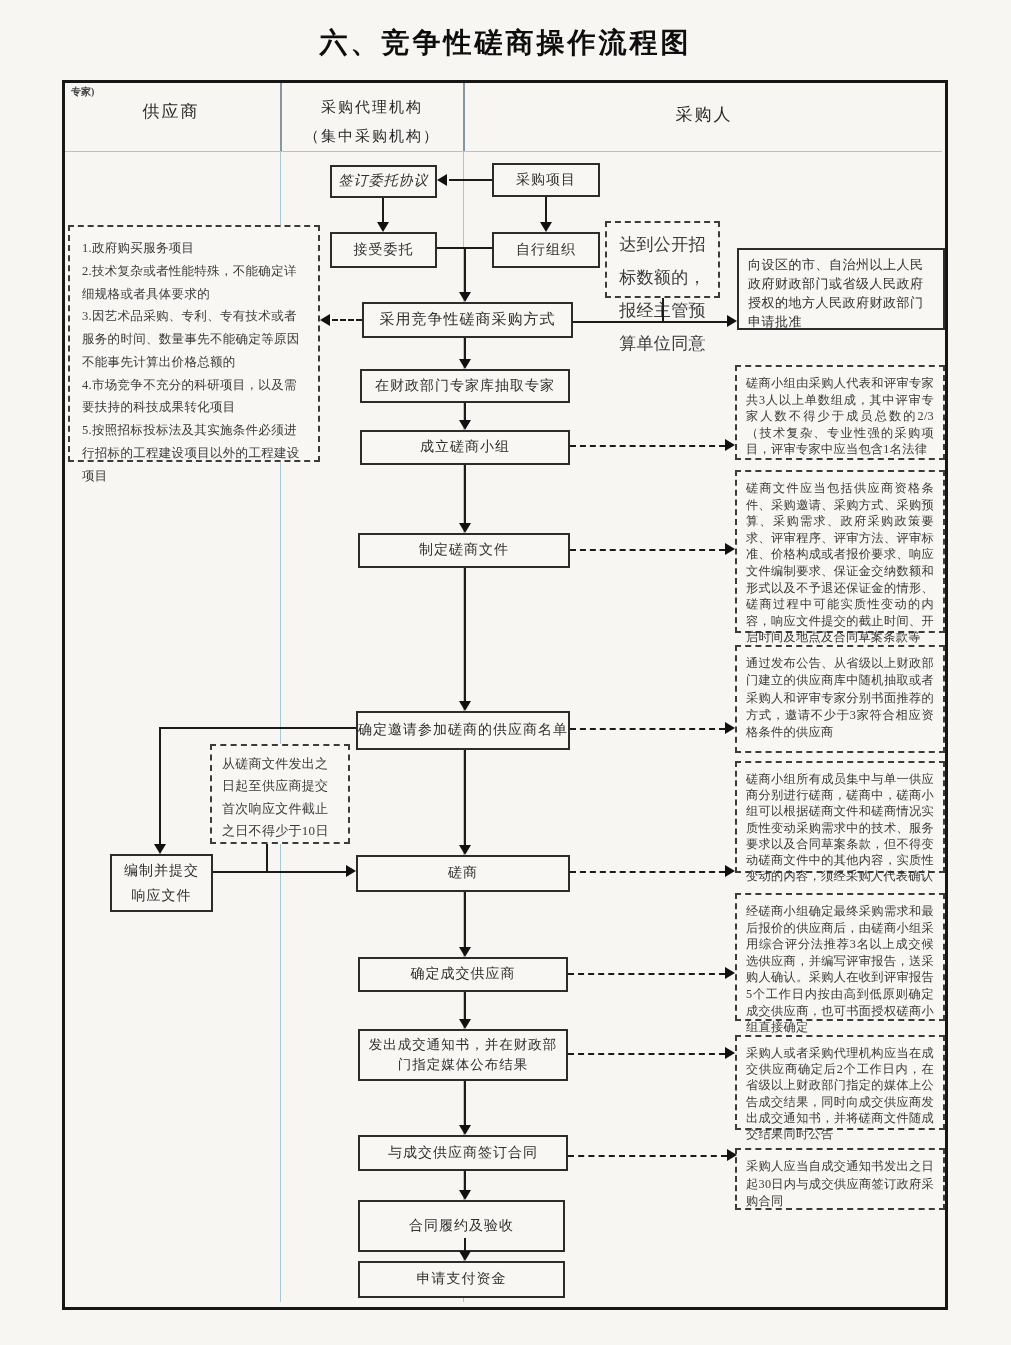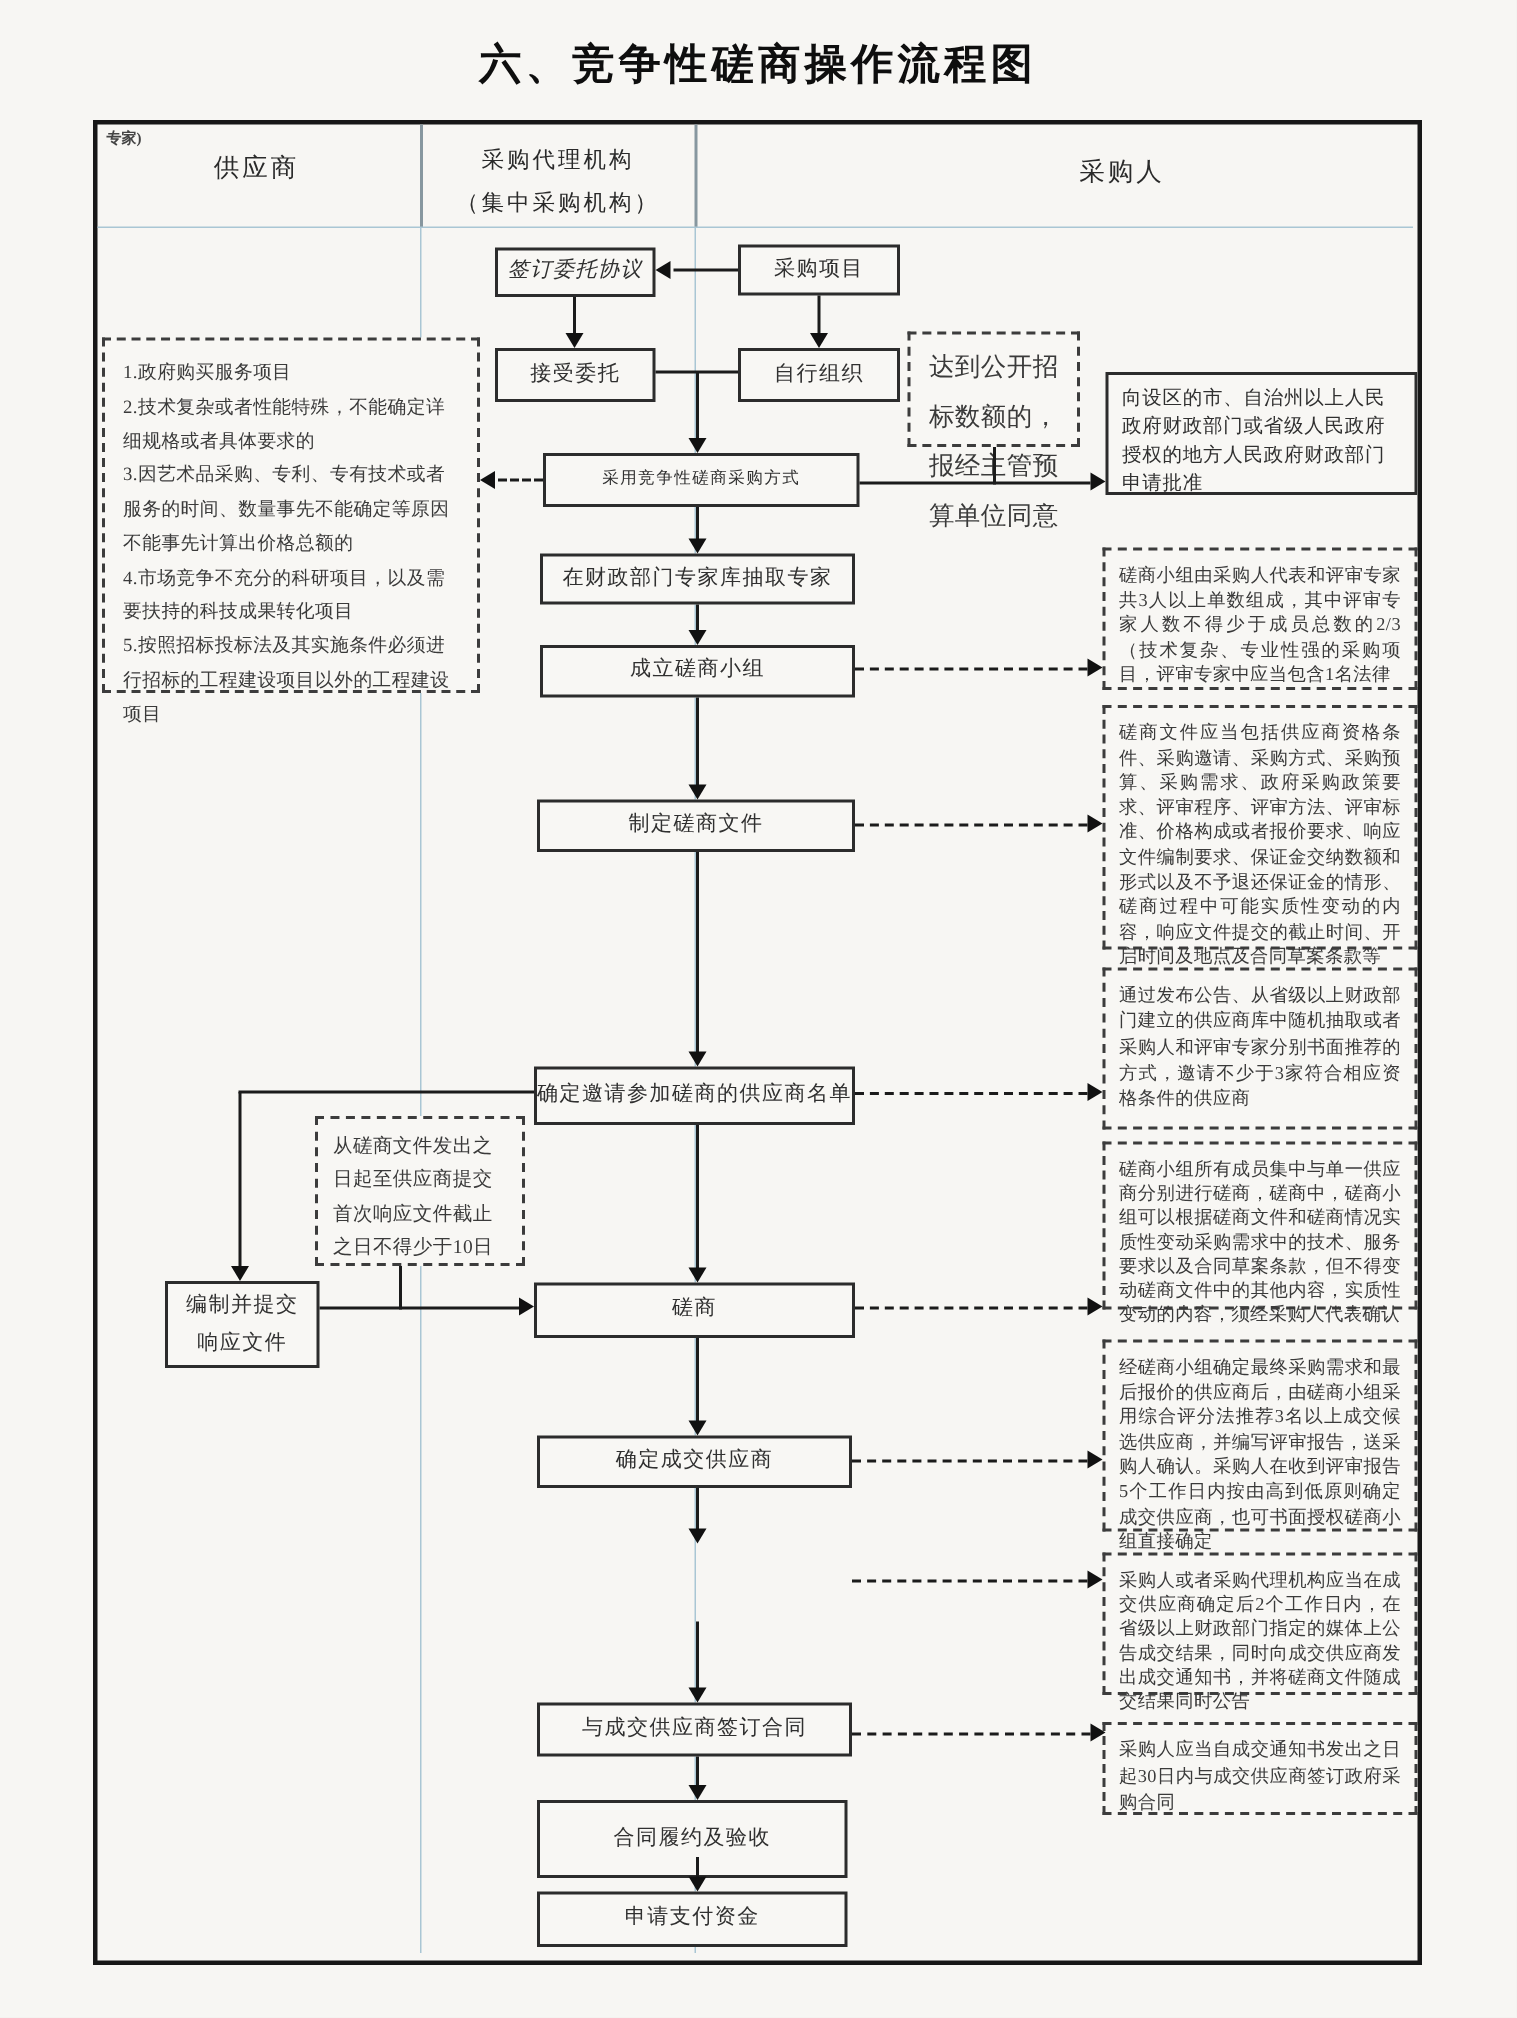--- a/index.html
+++ b/index.html
@@ -37,37 +37,38 @@
   <div class="gl" style="left:65px;top:151px;width:877px;height:1px;"></div>
   <div class="gl" style="left:280px;top:152px;width:1px;height:1150px;"></div>
   <div class="gl" style="left:463px;top:152px;width:1px;height:1150px;"></div>
 
   <div class="corner" style="left:71px;top:85px;font-weight:bold;">专家)</div>
   <div class="hdr" style="left:62px;top:100px;width:218px;">供应商</div>
   <div class="hdr" style="left:281px;top:93px;width:182px;font-size:15px;line-height:1.9;">
     <div>采购代理机构</div>
     <div>（集中采购机构）</div>
   </div>
-  <div class="hdr" style="left:463px;top:103px;width:482px;margin-left:44px;">采购人</div>
+  <div class="hdr" style="left:463px;top:103px;width:482px;">采购人</div>
 
   <div class="node" style="left:330px;top:165px;width:107px;height:33px;font-style:italic;">签订委托协议</div>
   <div class="node" style="left:492px;top:163px;width:108px;height:34px;">采购项目</div>
   <div class="node" style="left:330px;top:232px;width:107px;height:36px;">接受委托</div>
   <div class="node" style="left:492px;top:232px;width:108px;height:36px;">自行组织</div>
-  <div class="node" style="left:362px;top:302px;width:211px;height:36px;font-size:11px;">采用竞争性磋商采购方式</div>
+  <div class="node" style="left:362px;top:302px;width:211px;height:36px;font-size:15px;">采用竞争性磋商采购方式</div>
   <div class="node" style="left:360px;top:369px;width:210px;height:34px;">在财政部门专家库抽取专家</div>
   <div class="node" style="left:360px;top:430px;width:210px;height:35px;">成立磋商小组</div>
   <div class="node" style="left:358px;top:533px;width:212px;height:35px;">制定磋商文件</div>
   <div class="node" style="left:356px;top:711px;width:214px;height:39px;">确定邀请参加磋商的供应商名单</div>
   <div class="node" style="left:110px;top:854px;width:103px;height:58px;line-height:1.8;">
     <div>编制并提交</div>
     <div>响应文件</div>
   </div>
   <div class="node" style="left:356px;top:855px;width:214px;height:37px;">磋商</div>
   <div class="node" style="left:358px;top:957px;width:210px;height:35px;">确定成交供应商</div>
+  <div class="node" style="left:358px;top:1029px;width:210px;height:52px;font-size:13.5px;padding:0 5px;">发出成交通知书，并在财政部门指定媒体公布结果</div>
   <div class="node" style="left:358px;top:1135px;width:210px;height:36px;">与成交供应商签订合同</div>
   <div class="node" style="left:358px;top:1200px;width:207px;height:52px;">合同履约及验收</div>
   <div class="node" style="left:358px;top:1261px;width:207px;height:37px;">申请支付资金</div>
 
   <div class="dashed" style="left:68px;top:225px;width:252px;height:237px;font-size:12.5px;line-height:1.82;padding:10px 12px;text-align:left;">
     <div class="cond-item">1.政府购买服务项目</div>
     <div class="cond-item">2.技术复杂或者性能特殊，不能确定详细规格或者具体要求的</div>
     <div class="cond-item">3.因艺术品采购、专利、专有技术或者服务的时间、数量事先不能确定等原因不能事先计算出价格总额的</div>
     <div class="cond-item">4.市场竞争不充分的科研项目，以及需要扶持的科技成果转化项目</div>
     <div class="cond-item">5.按照招标投标法及其实施条件必须进行招标的工程建设项目以外的工程建设项目</div>

